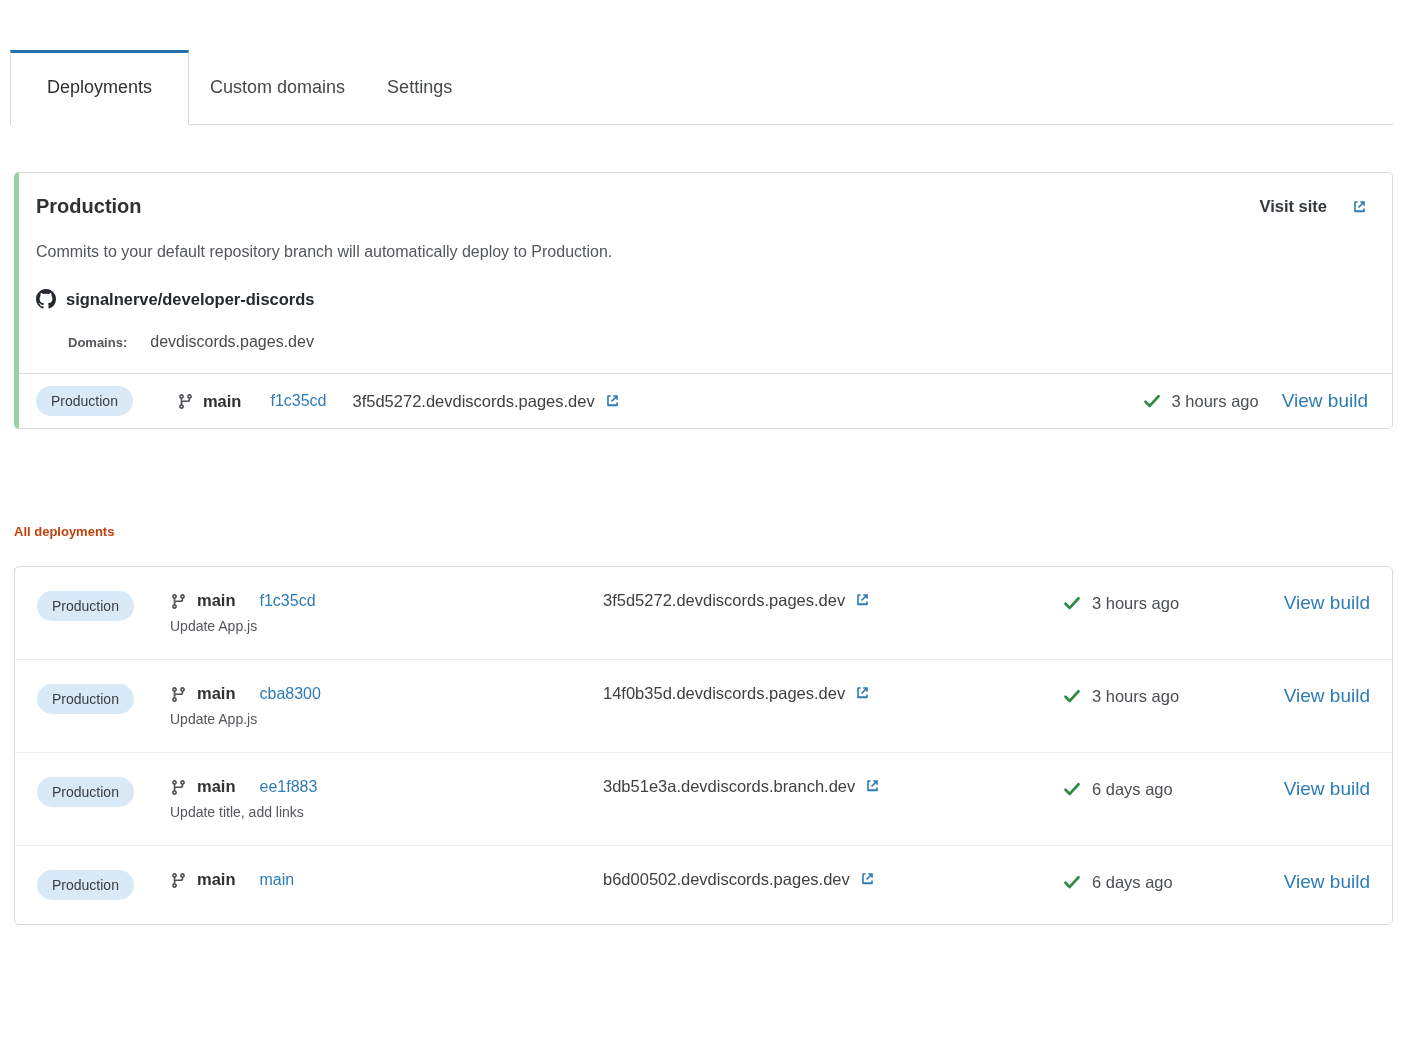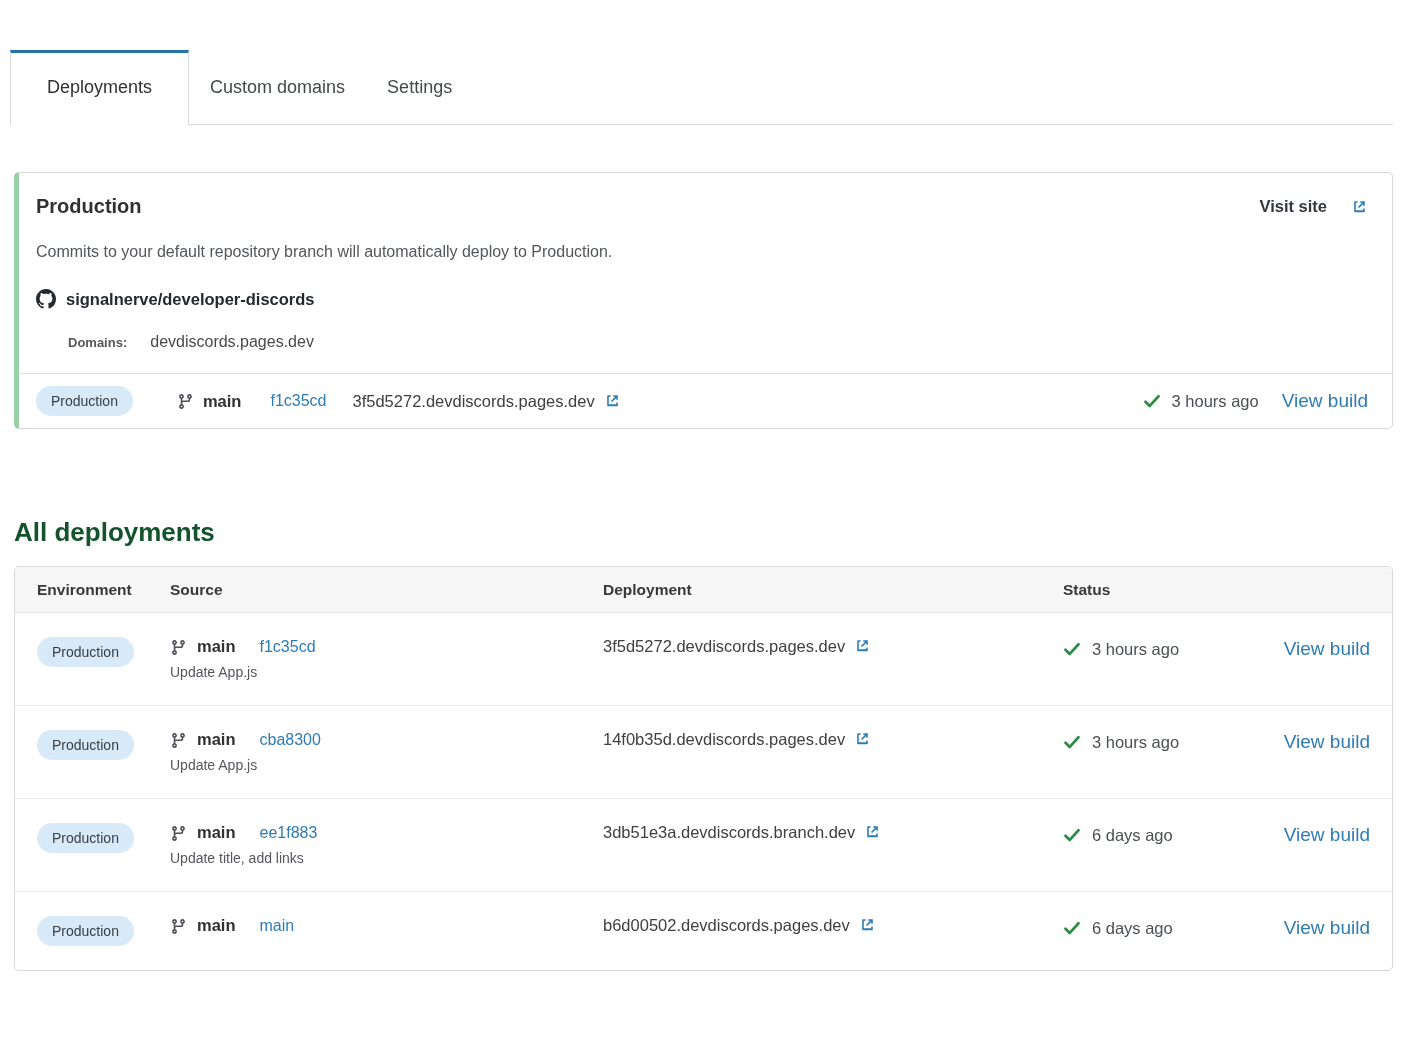--- a/index.html
+++ b/index.html
@@ -99,21 +99,21 @@
   .view-build { font-size: 19px; white-space: nowrap; }
 
   .prod-deploy-row .branch-group { margin-left: 44px; }
   .prod-deploy-row .deploy-url { margin-left: 26px; }
   .prod-deploy-row .right { margin-left: auto; display: flex; align-items: center; }
   .prod-deploy-row .view-build { margin-left: 23px; }
 
   
   .all-title {
     margin: 90px 0 0 0;
-    font-size: 26px; font-weight: 700; color: #14532d; line-height: 26px;
+    font-size: 13px; font-weight: 700; color: #c2410c; line-height: 26px;
   }
   .table-card {
     margin-top: 21px;
     border: 1px solid #d9d9d9;
     border-radius: 5px;
     overflow: hidden;
   }
   .thead {
     display: grid;
     grid-template-columns: 133px 433px 460px 1fr;
@@ -221,26 +221,20 @@
           <span class="status-time">3 hours ago</span>
         </span>
         <a class="link view-build">View build</a>
       </span>
     </div>
   </section>
 
   <h2 class="all-title">All deployments</h2>
 
   <section class="table-card">
-    <div class="thead">
-      <span>Environment</span>
-      <span>Source</span>
-      <span>Deployment</span>
-      <span>Status</span>
-    </div>
     <div id="table-body">
   <div class="trow">
     <div class="cell-env">
       <span class="env-badge">Production</span>
     </div>
     <div class="cell-source">
       <span class="branch-group">
         <svg class="branch-icon" width="17" height="17">
                 <use href="#i-branch"></use>
               </svg>

